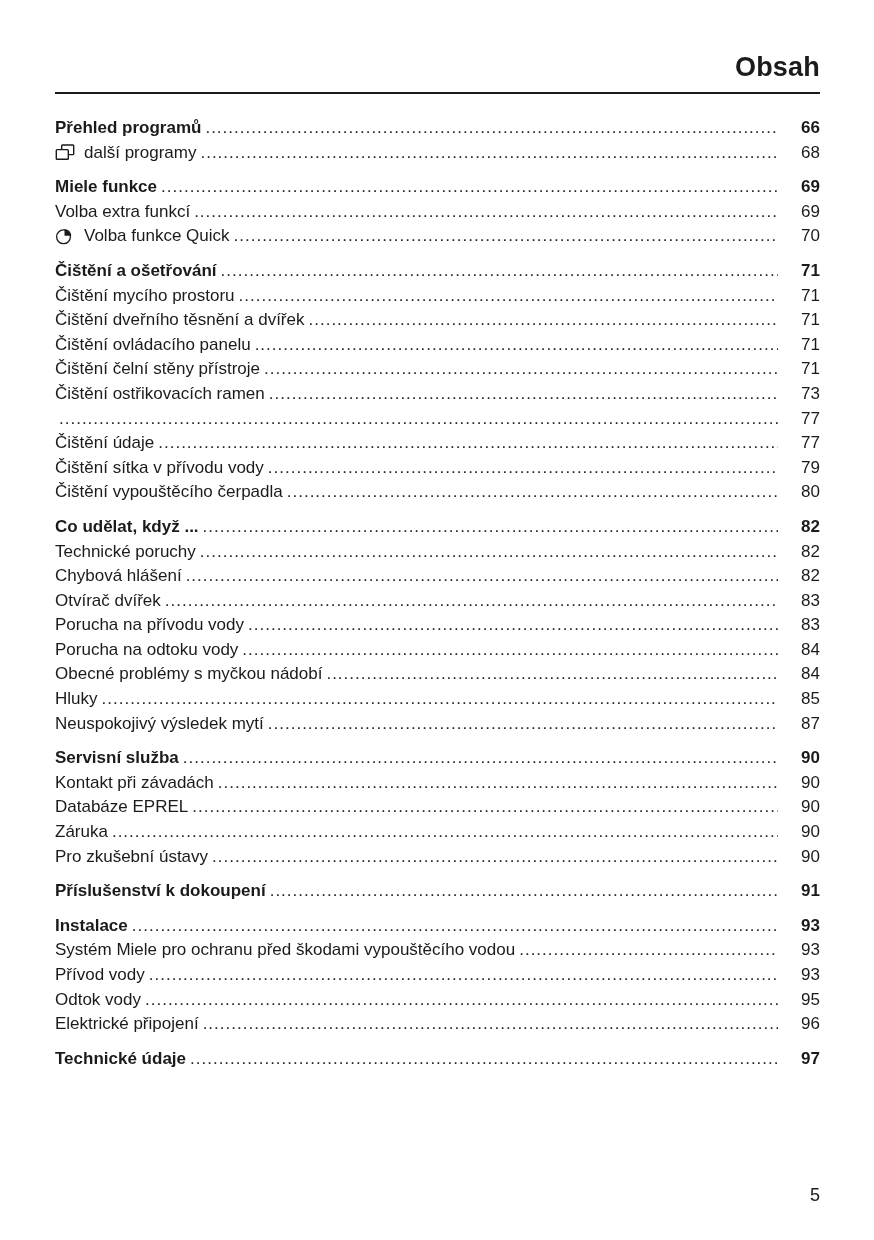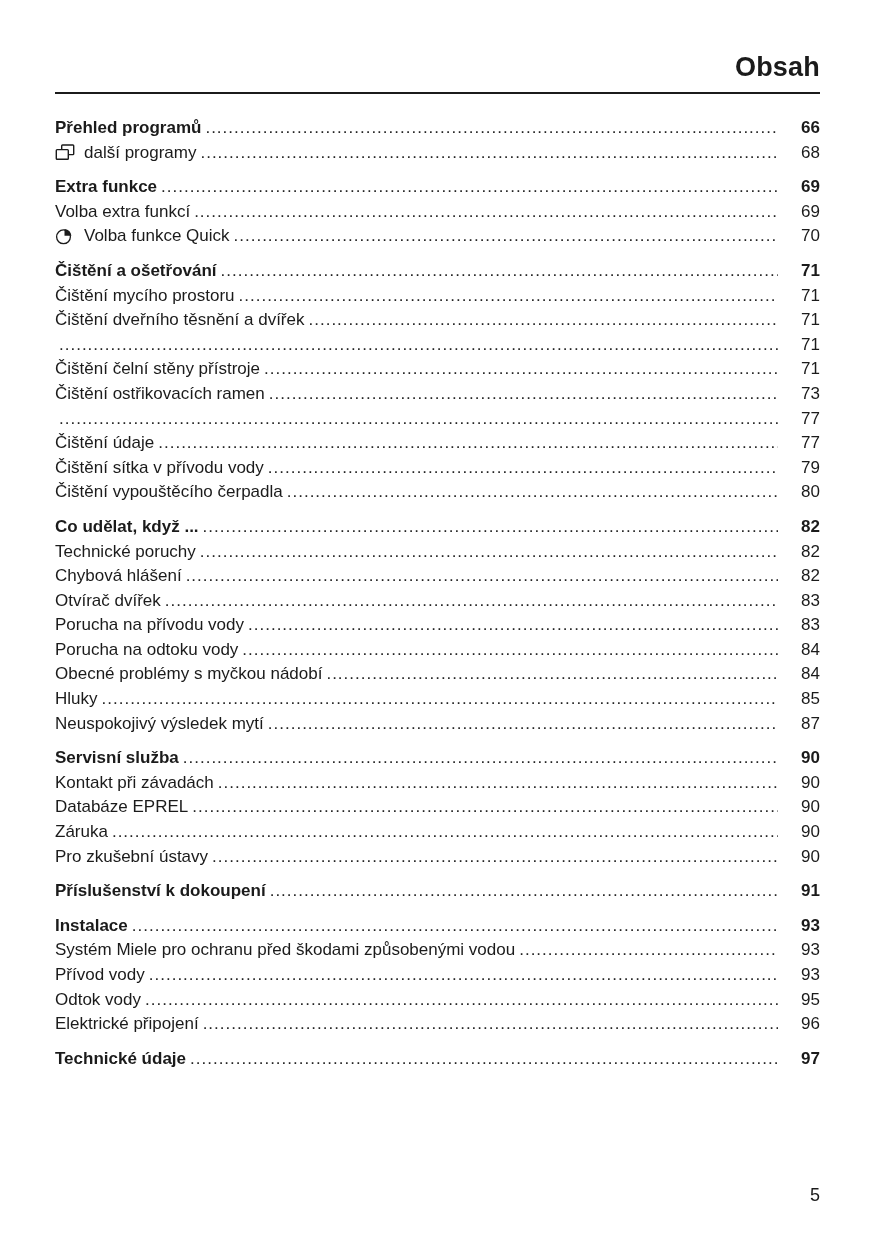--- a/index.html
+++ b/index.html
@@ -117,21 +117,21 @@
               </svg>
             </span>
     <span class="label">další programy</span>
     <span class="leader">............................................................................................................................................................................................................................................................................................................</span>
     <span class="pnum">68</span>
   </div>
         </div>
         <div class="toc-group">
           <div class="toc-row bold">
 
-    <span class="label">Extra funkce</span>
+    <span class="label">Miele funkce</span>
     <span class="leader">............................................................................................................................................................................................................................................................................................................</span>
     <span class="pnum">69</span>
   </div>
           <div class="toc-row">
 
     <span class="label">Volba extra funkcí</span>
     <span class="leader">............................................................................................................................................................................................................................................................................................................</span>
     <span class="pnum">69</span>
   </div>
           <div class="toc-row">
@@ -160,20 +160,21 @@
     <span class="pnum">71</span>
   </div>
           <div class="toc-row">
 
     <span class="label">Čištění dveřního těsnění a dvířek</span>
     <span class="leader">............................................................................................................................................................................................................................................................................................................</span>
     <span class="pnum">71</span>
   </div>
           <div class="toc-row">
 
+    <span class="label">Čištění ovládacího panelu</span>
     <span class="leader">............................................................................................................................................................................................................................................................................................................</span>
     <span class="pnum">71</span>
   </div>
           <div class="toc-row">
 
     <span class="label">Čištění čelní stěny přístroje</span>
     <span class="leader">............................................................................................................................................................................................................................................................................................................</span>
     <span class="pnum">71</span>
   </div>
           <div class="toc-row">
@@ -304,21 +305,21 @@
         </div>
         <div class="toc-group">
           <div class="toc-row bold">
 
     <span class="label">Instalace</span>
     <span class="leader">............................................................................................................................................................................................................................................................................................................</span>
     <span class="pnum">93</span>
   </div>
           <div class="toc-row">
 
-    <span class="label">Systém Miele pro ochranu před škodami způsobenými vodou</span>
+    <span class="label">Systém Miele pro ochranu před škodami vypouštěcího vodou</span>
     <span class="leader">............................................................................................................................................................................................................................................................................................................</span>
     <span class="pnum">93</span>
   </div>
           <div class="toc-row">
 
     <span class="label">Přívod vody</span>
     <span class="leader">............................................................................................................................................................................................................................................................................................................</span>
     <span class="pnum">93</span>
   </div>
           <div class="toc-row">

